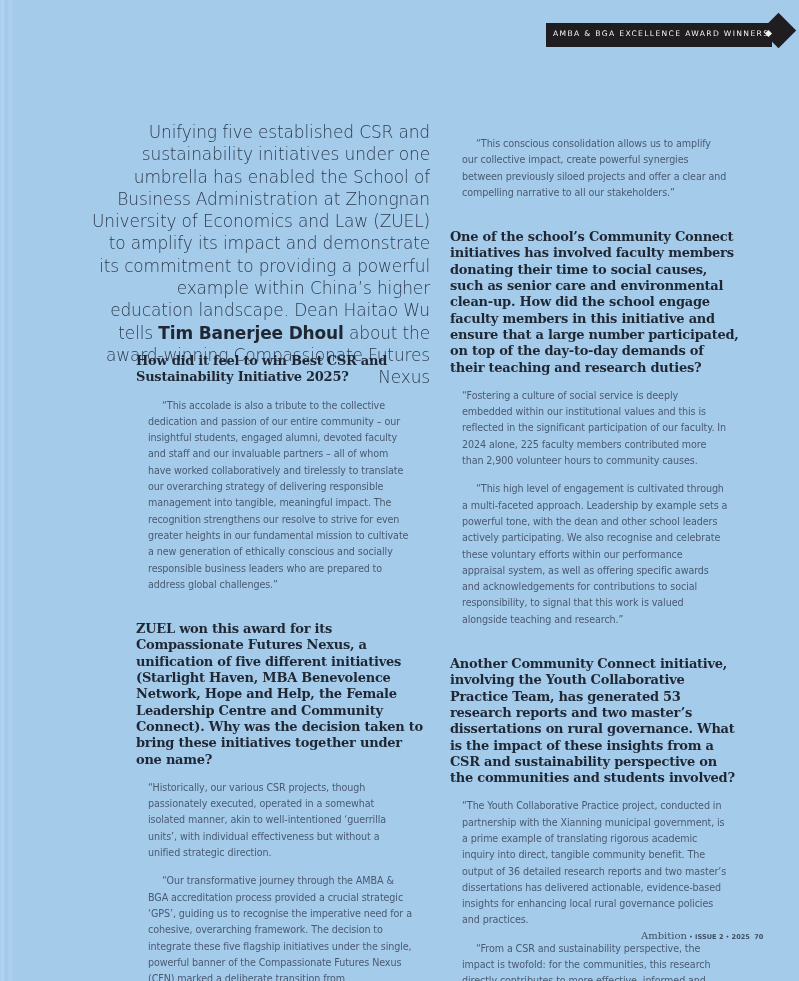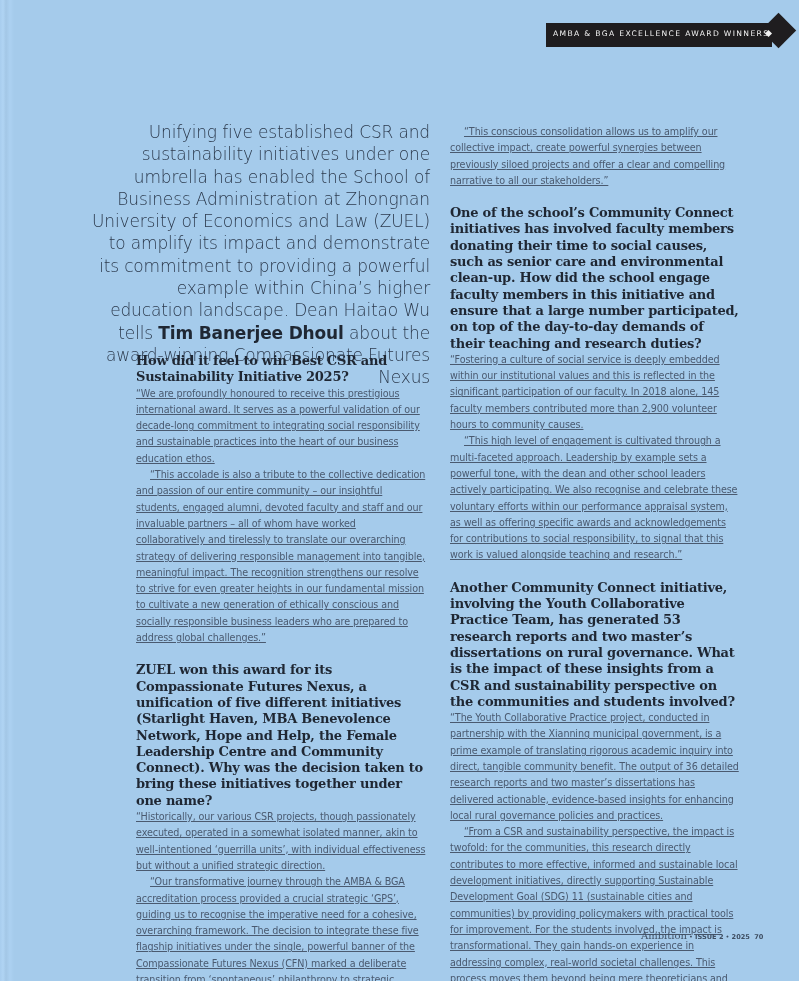--- a/index.html
+++ b/index.html
@@ -23,21 +23,21 @@
       font-family:"DejaVu Sans", sans-serif; font-size:17px; line-height:22.3px;
       color:#2c3a4d; font-weight:300; letter-spacing:-0.15px;text-align:right; }
     .intro .author { font-weight:bold; color:#1f2733; }
 
     .col { position:absolute; font-size:9.6px; line-height:16.3px; color:#4a5a70; letter-spacing:-0.1px; }
     .col-left { left:136px; top:353px; width:290px; }
     .col-right { left:450px; top:124px; width:290px; }
 
     .q { font-family:"DejaVu Serif", serif; font-weight:bold; font-size:13px;
       line-height:16.3px; color:#1f2733; margin:0; letter-spacing:-0.25px; }
-    .p { margin:0;text-decoration:underline; }
+    .p { margin:12px; }
     .p.indent { text-indent:14px; }
     .gap { height:16px; }
 
     .footer { position:absolute; top:930px; left:641px; font-size:6.6px; color:#3f4f63; white-space:nowrap; }
     .footer .mag { font-family:"DejaVu Serif", serif; font-size:10px; }
     .footer .b { font-weight:bold; }
   </style>
 </head>
 <body>
 
@@ -47,33 +47,32 @@
 <div class="banner-diamond"></div>
 <div class="banner-text">AMBA &amp; BGA EXCELLENCE AWARD WINNERS</div>
 <div class="banner-dot"></div>
 
 <div class="intro">
   <span>Unifying five established CSR and sustainability initiatives under one umbrella has enabled the School of Business Administration at Zhongnan University of Economics and Law (ZUEL) to amplify its impact and demonstrate its commitment to providing a powerful example within China’s higher education landscape. Dean Haitao Wu tells </span><span class="author">Tim Banerjee Dhoul</span><span> about the award-winning Compassionate Futures Nexus</span>
 </div>
 
 <div class="col col-left">
   <p class="q">How did it feel to win Best CSR and Sustainability Initiative 2025?</p>
-  <p class="p">“We are profoundly honoured to receive this prestigious international award. It serves as a powerful validation of our decade-long commitment to integrating social responsibility and sustainable practices into the heart of our business education ethos.</p>
   <p class="p indent">“This accolade is also a tribute to the collective dedication and passion of our entire community – our insightful students, engaged alumni, devoted faculty and staff and our invaluable partners – all of whom have worked collaboratively and tirelessly to translate our overarching strategy of delivering responsible management into tangible, meaningful impact. The recognition strengthens our resolve to strive for even greater heights in our fundamental mission to cultivate a new generation of ethically conscious and socially responsible business leaders who are prepared to address global challenges.”</p>
   <div class="gap"></div>
   <p class="q">ZUEL won this award for its Compassionate Futures Nexus, a unification of five different initiatives (Starlight Haven, MBA Benevolence Network, Hope and Help, the Female Leadership Centre and Community Connect). Why was the decision taken to bring these initiatives together under one name?</p>
   <p class="p">“Historically, our various CSR projects, though passionately executed, operated in a somewhat isolated manner, akin to well-intentioned ‘guerrilla units’, with individual effectiveness but without a unified strategic direction.</p>
   <p class="p indent">“Our transformative journey through the AMBA &amp; BGA accreditation process provided a crucial strategic ‘GPS’, guiding us to recognise the imperative need for a cohesive, overarching framework. The decision to integrate these five flagship initiatives under the single, powerful banner of the Compassionate Futures Nexus (CFN) marked a deliberate transition from ‘spontaneous’ philanthropy to strategic philanthropy.</p>
 </div>
 
 <div class="col col-right">
   <p class="p indent">“This conscious consolidation allows us to amplify our collective impact, create powerful synergies between previously siloed projects and offer a clear and compelling narrative to all our stakeholders.”</p>
   <div class="gap"></div>
   <p class="q">One of the school’s Community Connect initiatives has involved faculty members donating their time to social causes, such as senior care and environmental clean-up. How did the school engage faculty members in this initiative and ensure that a large number participated, on top of the day-to-day demands of their teaching and research duties?</p>
-  <p class="p">“Fostering a culture of social service is deeply embedded within our institutional values and this is reflected in the significant participation of our faculty. In 2018 alone, 145 faculty members contributed more than 2,900 volunteer hours to community causes.</p>
+  <p class="p">“Fostering a culture of social service is deeply embedded within our institutional values and this is reflected in the significant participation of our faculty. In 2024 alone, 225 faculty members contributed more than 2,900 volunteer hours to community causes.</p>
   <p class="p indent">“This high level of engagement is cultivated through a multi-faceted approach. Leadership by example sets a powerful tone, with the dean and other school leaders actively participating. We also recognise and celebrate these voluntary efforts within our performance appraisal system, as well as offering specific awards and acknowledgements for contributions to social responsibility, to signal that this work is valued alongside teaching and research.”</p>
   <div class="gap"></div>
   <p class="q">Another Community Connect initiative, involving the Youth Collaborative Practice Team, has generated 53 research reports and two master’s dissertations on rural governance. What is the impact of these insights from a CSR and sustainability perspective on the communities and students involved?</p>
   <p class="p">“The Youth Collaborative Practice project, conducted in partnership with the Xianning municipal government, is a prime example of translating rigorous academic inquiry into direct, tangible community benefit. The output of 36 detailed research reports and two master’s dissertations has delivered actionable, evidence-based insights for enhancing local rural governance policies and practices.</p>
   <p class="p indent">“From a CSR and sustainability perspective, the impact is twofold: for the communities, this research directly contributes to more effective, informed and sustainable local development initiatives, directly supporting Sustainable Development Goal (SDG) 11 (sustainable cities and communities) by providing policymakers with practical tools for improvement. For the students involved, the impact is transformational. They gain hands-on experience in addressing complex, real-world societal challenges. This process moves them beyond being mere theoreticians and transforms them into pragmatic,</p>
 </div>
 
 <div class="footer">
   <span class="mag">Ambition</span>
   <span>•</span>

